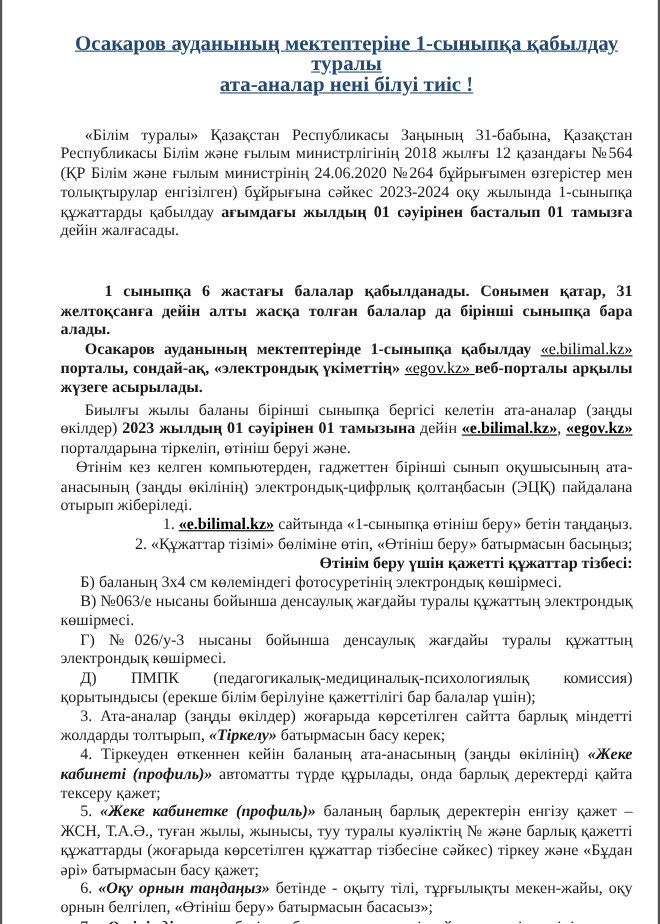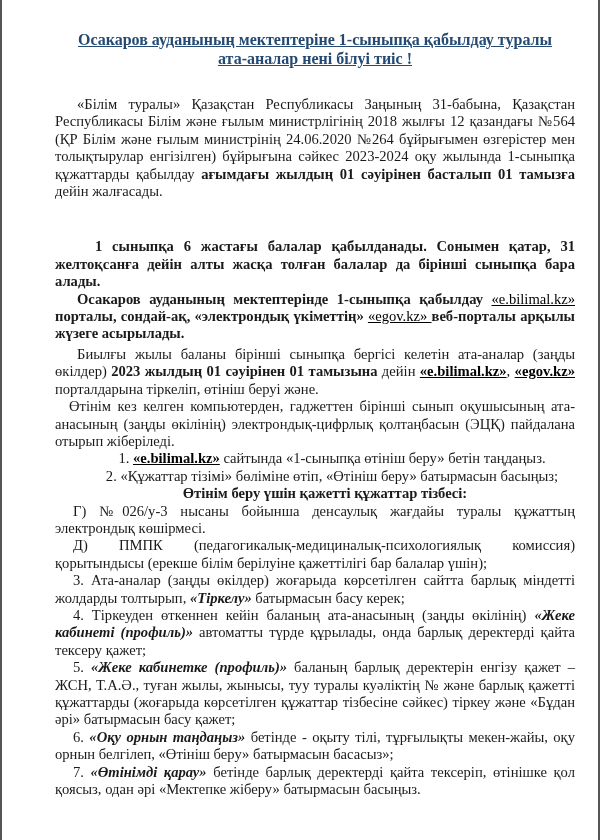--- a/index.html
+++ b/index.html
@@ -9,29 +9,29 @@
     color: #1a1a1a;
   }
   .frame-left { position: absolute; left: 0; top: 0; width: 2px; height: 840px; background: #555; }
   .frame-right { position: absolute; right: 0; top: 0; width: 2px; height: 840px; background: #555; }
   .page {
     position: absolute; left: 55px; top: 30px; width: 520px;
     font-size: 14.6px; line-height: 17.4px;
   }
   .title {
     text-align: center; font-weight: bold; color: #244a73;
-    text-decoration: underline; font-size: 16px; line-height: 19px;
+    text-decoration: underline; font-size: 19px; line-height: 19px;
     margin: 0 0 28px 0;
   }
   .title span { display: block; }
   p { margin: 0; text-align: justify; }
   .ind { text-indent: 22px; }
   .ind-big { text-indent: 40px; margin-top: 38px; }
   .ind-mid { text-indent: 14px; }
-  .list-step { padding-left: 34px; text-align: center; }
+  .list-step { padding-left: 34px; text-align: right; }
   .sub { text-indent: 18px; }
   b, .b { font-weight: bold; }
   .bi { font-weight: bold; font-style: italic; }
   a.link { color: #000000; text-decoration: underline; }
   a.link.b { font-weight: bold; }
   .gap { height: 3px; }
 </style>
 </head>
 <body>
 
@@ -57,20 +57,22 @@
 
   <p class="ind-mid">Өтінім кез келген компьютерден, гаджеттен бірінші сынып оқушысының ата-анасының (заңды өкілінің) электрондық-цифрлық қолтаңбасын (ЭЦҚ) пайдалана отырып жіберіледі.</p>
 
 
   <p class="list-step"><span>1. </span><a class="link b">«e.bilimal.kz»</a><span> сайтында «1-сыныпқа өтініш беру» бетін таңдаңыз.</span></p>
 
   <p class="list-step">2. «Құжаттар тізімі» бөліміне өтіп, «Өтініш беру» батырмасын басыңыз;</p>
 
   <p class="list-step b" style="padding-left:20px">Өтінім беру үшін қажетті құжаттар тізбесі:</p>
 
+  <p class="sub">Б) баланың 3х4 см көлеміндегі фотосуретінің электрондық көшірмесі.</p>
+  <p class="sub">В) №063/е нысаны бойынша денсаулық жағдайы туралы құжаттың электрондық көшірмесі.</p>
   <p class="sub">Г) №026/у-3 нысаны бойынша денсаулық жағдайы туралы құжаттың электрондық көшірмесі.</p>
   <p class="sub">Д) ПМПК (педагогикалық-медициналық-психологиялық комиссия) қорытындысы (ерекше білім берілуіне қажеттілігі бар балалар үшін);</p>
 
   <p class="sub"><span>3. Ата-аналар (заңды өкілдер) жоғарыда көрсетілген сайтта барлық міндетті жолдарды толтырып, </span><span class="bi">«Тіркелу»</span><span> батырмасын басу керек;</span></p>
 
   <p class="sub"><span>4. Тіркеуден өткеннен кейін баланың ата-анасының (заңды өкілінің) </span><span class="bi">«Жеке кабинеті (профиль)»</span><span> автоматты түрде құрылады, онда барлық деректерді қайта тексеру қажет;</span></p>
 
   <p class="sub"><span>5. </span><span class="bi">«Жеке кабинетке (профиль)»</span><span> баланың барлық деректерін енгізу қажет – ЖСН, Т.А.Ә., туған жылы, жынысы, туу туралы куәліктің № және барлық қажетті құжаттарды (жоғарыда көрсетілген құжаттар тізбесіне сәйкес) тіркеу және «Бұдан әрі» батырмасын басу қажет;</span></p>
 
   <p class="sub"><span>6. </span><span class="bi">«Оқу орнын таңдаңыз»</span><span> бетінде - оқыту тілі, тұрғылықты мекен-жайы, оқу орнын белгілеп, «Өтініш беру» батырмасын басасыз»;</span></p>

